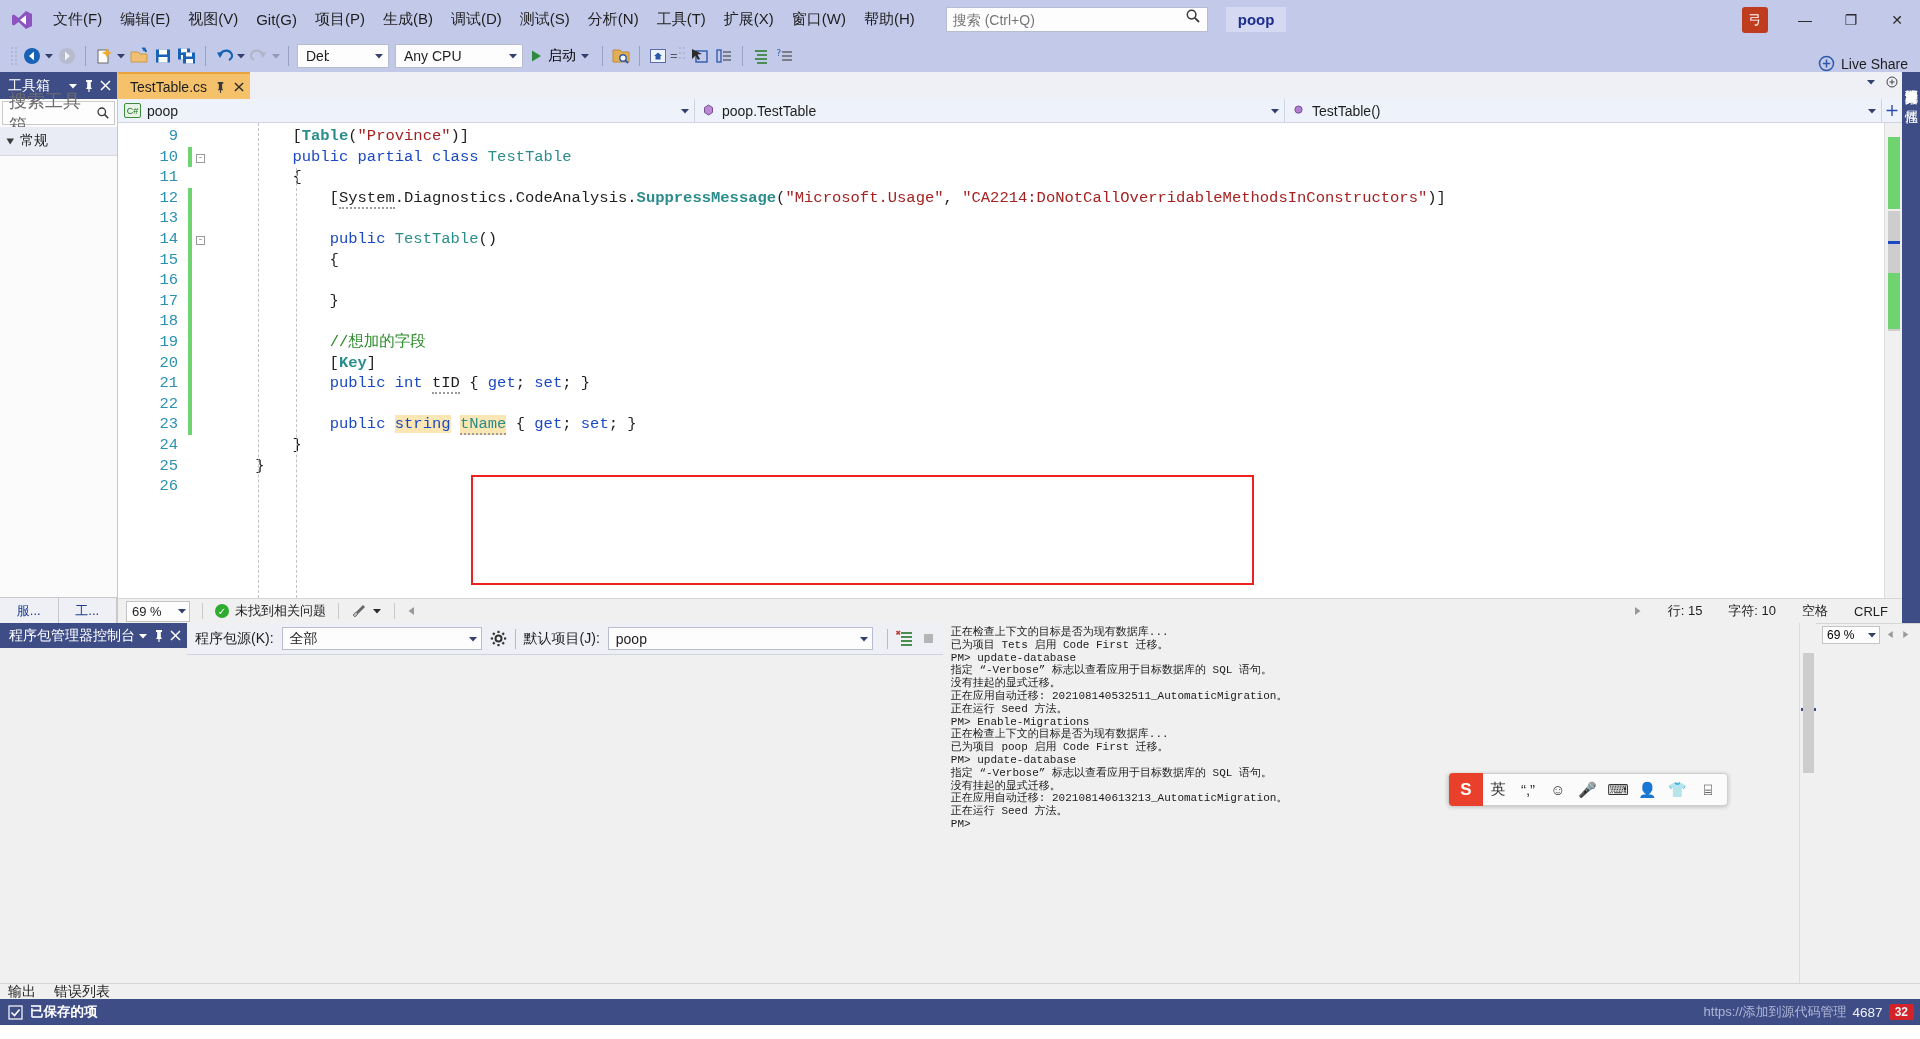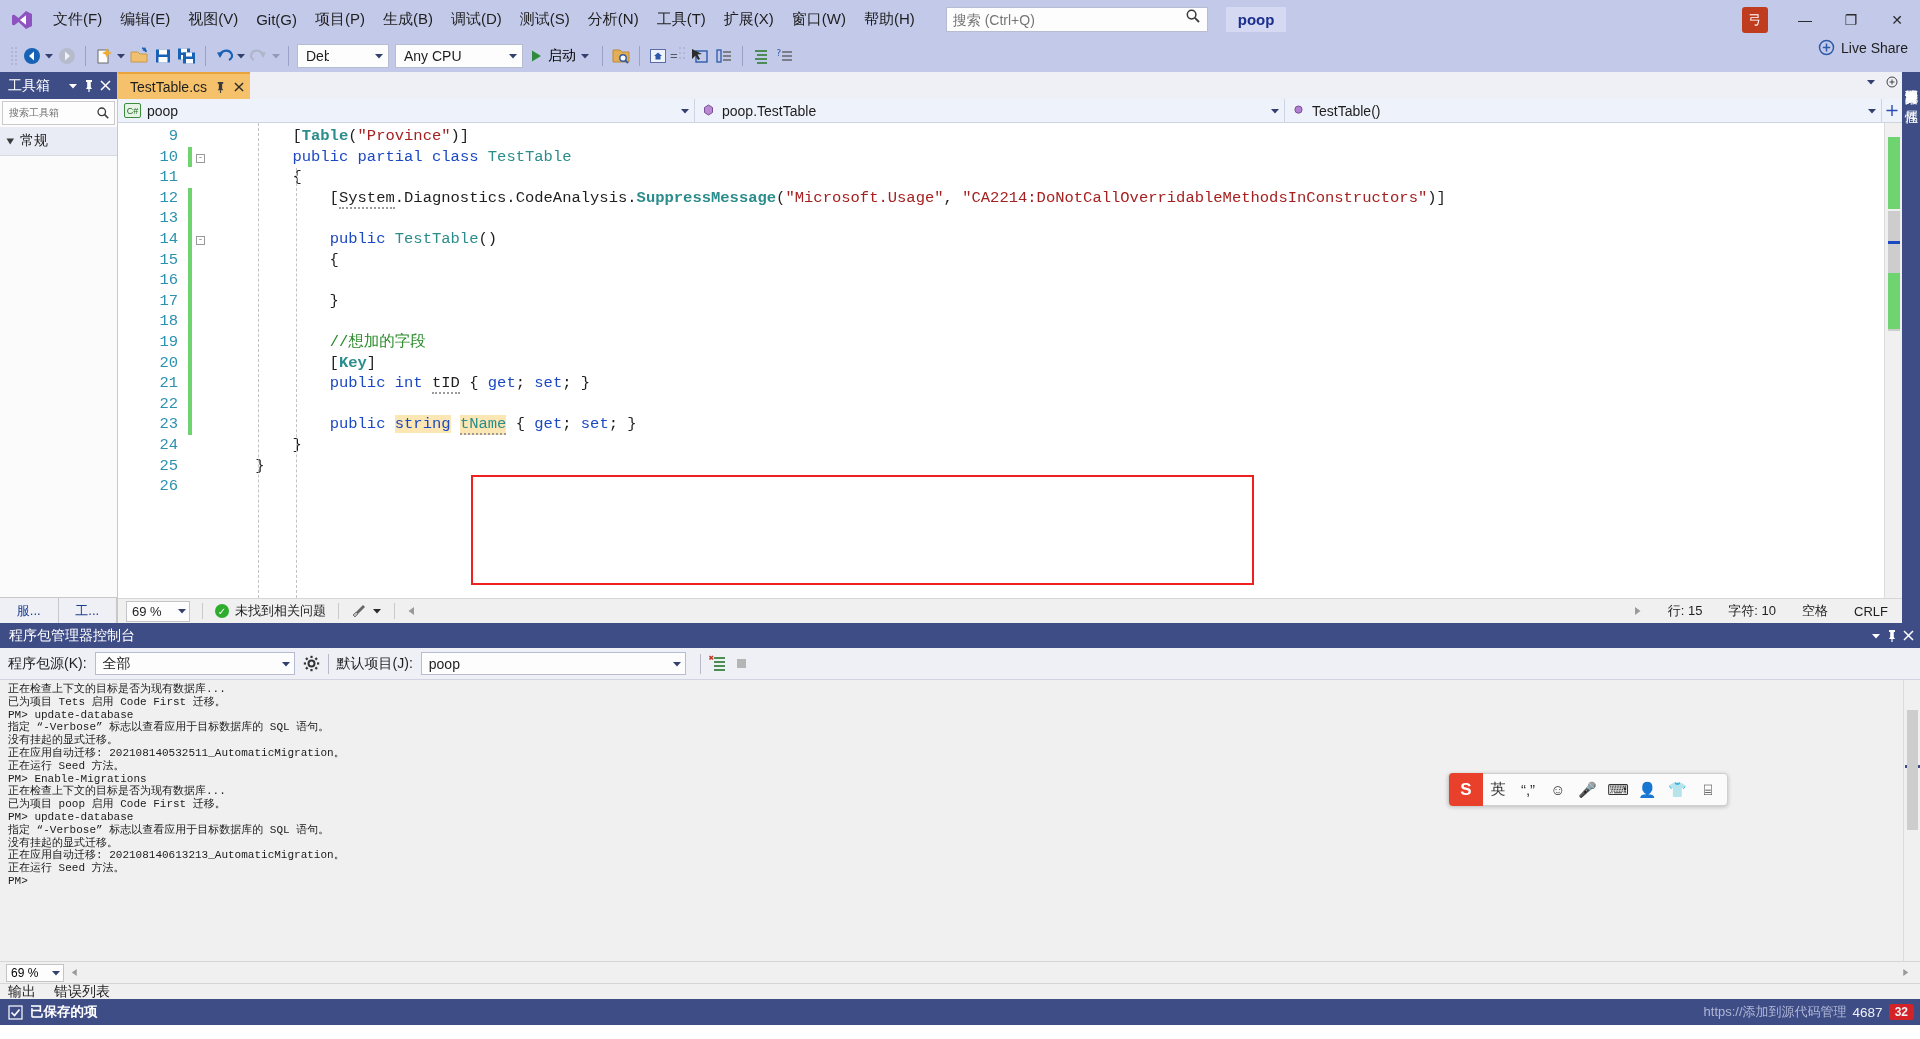--- a/index.html
+++ b/index.html
@@ -91,21 +91,21 @@
     height: 24px; background: #fdfdfe;
     border: 1px solid #b8bcd0;
     display: flex; align-items: center;
     padding: 0 4px 0 8px;
     font-size: 14px; color: #1e1e1e; gap: 40px;
   }
   .combo .cval { flex: 1; white-space: nowrap; overflow: hidden; }
   .combo .carr { margin-left: 6px; }
   .run-btn { display: flex; align-items: center; gap: 5px; padding: 0 6px; height: 26px; }
   .live-share {
-    position: absolute; right: 12px; top: 0;
+    position: absolute; right: 12px; top: 16px;
     display: flex; align-items: center; gap: 6px;
     font-size: 14px; color: #1e1e1e;
   }
 
   
   .main-row {
     height: 551px;
     display: flex;
     background: #f5f5f5;
     position: relative;
@@ -122,21 +122,21 @@
     height: 27px; background: #3f4d87; color: #fff;
     display: flex; align-items: center; padding: 0 4px 0 8px;
     font-size: 14px;
   }
   .tb-header .ttl { flex: 1; white-space: nowrap; }
   .tb-hicon { width: 16px; height: 20px; display: flex; align-items: center; justify-content: center; color: #fff; }
   .tb-search {
     height: 24px; margin: 2px 2px;
     background: #fdfdfe; border: 1px solid #cbcbcb;
     display: flex; align-items: center; padding: 0 4px 0 6px;
-    font-size: 10px; color: #6d6d6d;
+    font-size: 18px; color: #6d6d6d;
   }
   .tb-group {
     background: #e9ecf4;
     padding: 5px 4px 5px 6px;
     font-size: 14px; color: #1e1e1e;
     display: flex; align-items: center; gap: 5px;
     border-bottom: 1px solid #d6d9e3;
   }
   .tb-empty {
     padding: 12px 10px;
@@ -282,21 +282,21 @@
     width: 18px; background: #3f4d87;
     display: flex; flex-direction: column; align-items: center;
     padding-top: 8px; gap: 20px;
   }
   .rail-lbl {
     writing-mode: vertical-rl;
     color: #fff; font-size: 13px; white-space: nowrap;
   }
 
   
-  .pmc { height: 360px; display: flex; flex-direction: column; background: #f0f0f0; }
+  .pmc { height: 360px; display: flex; flex-direction: row; background: #f0f0f0; }
   .pmc-header {
     height: 25px; background: #3f4d87; color: #fff;
     display: flex; align-items: center; padding: 0 4px 0 9px;
     font-size: 14px;
   }
   .pmc-header .ttl { flex: 1; }
   .pmc-toolbar {
     height: 32px; background: #eef0f6;
     display: flex; align-items: center; gap: 8px;
     padding: 0 8px;

